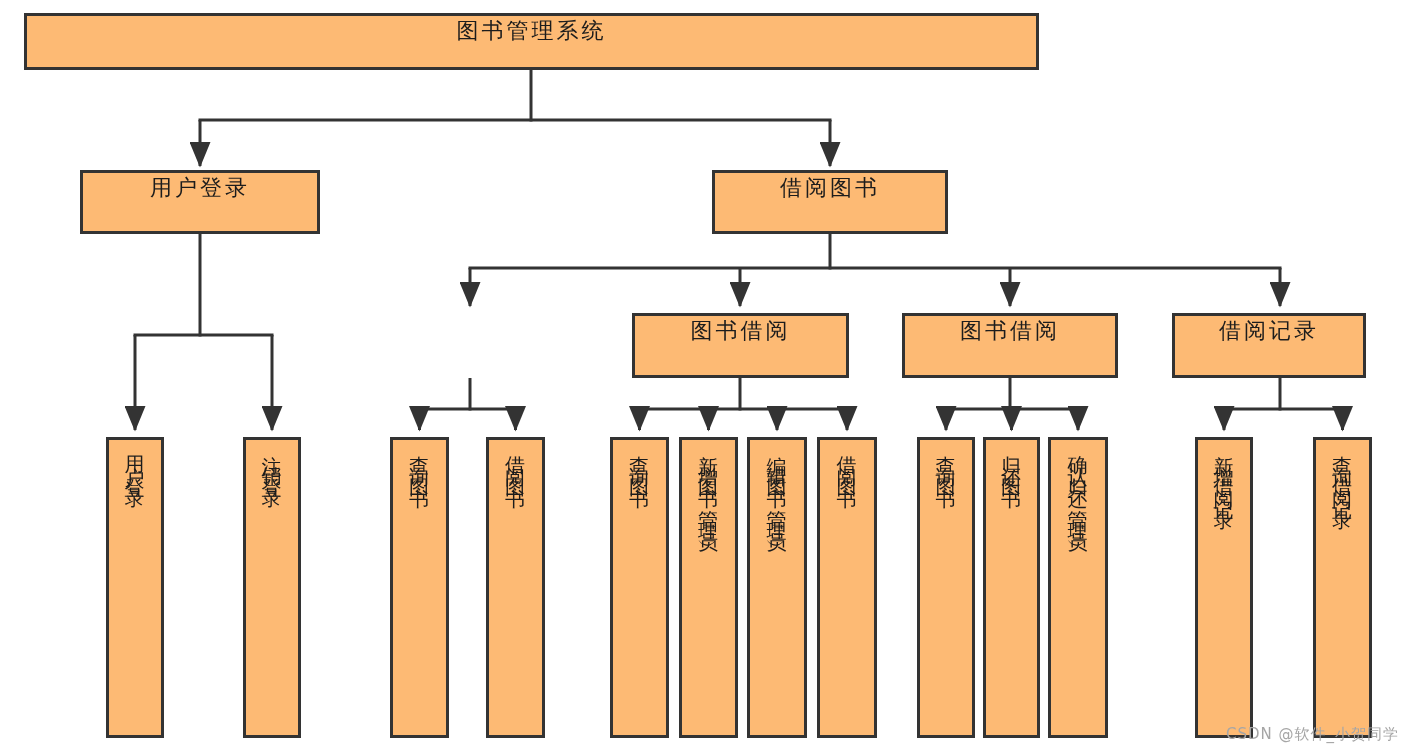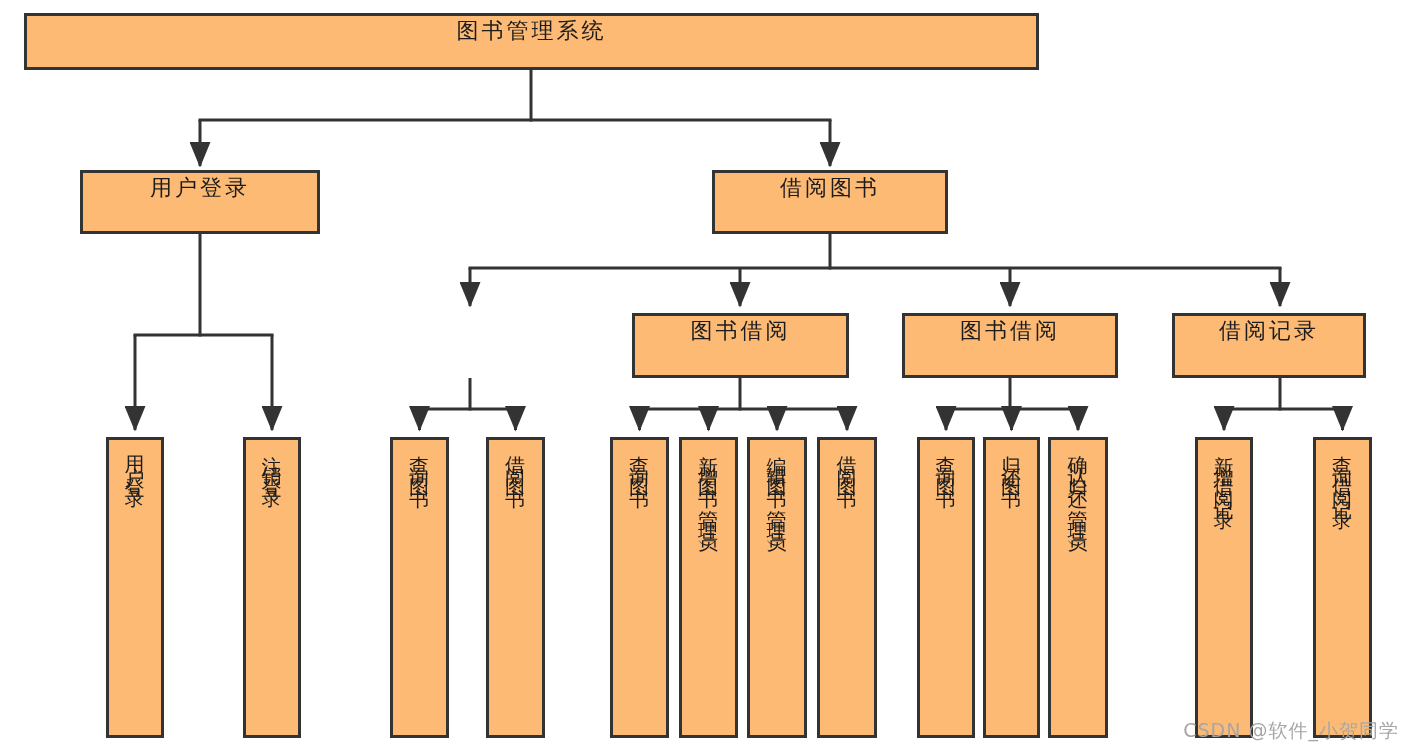--- a/index.html
+++ b/index.html
@@ -13,21 +13,21 @@
   .box {
     position:absolute; background:#fdba74; border:3px solid #333333;
     display:flex; align-items:flex-start; justify-content:center; color:#1c1c1c;
   }
   .box.h span { font-size:22px; letter-spacing:3px; white-space:nowrap; }
   .leaf span {
     writing-mode:vertical-rl; text-orientation:mixed;
     font-size:20px; letter-spacing:11px; line-height:1.1; white-space:nowrap;
   }
   .watermark {
-    position:absolute; right:6px; bottom:3px; font-size:19px;
+    position:absolute; right:6px; bottom:3px; font-size:15px;
     color:#a6a6a6; letter-spacing:1px; white-space:nowrap;margin-left:28px;
   }
 </style>
 </head>
 <body>
 
 <div id="chart">
 
   <svg class="wires" viewBox="0 0 1405 747">
     <defs>

